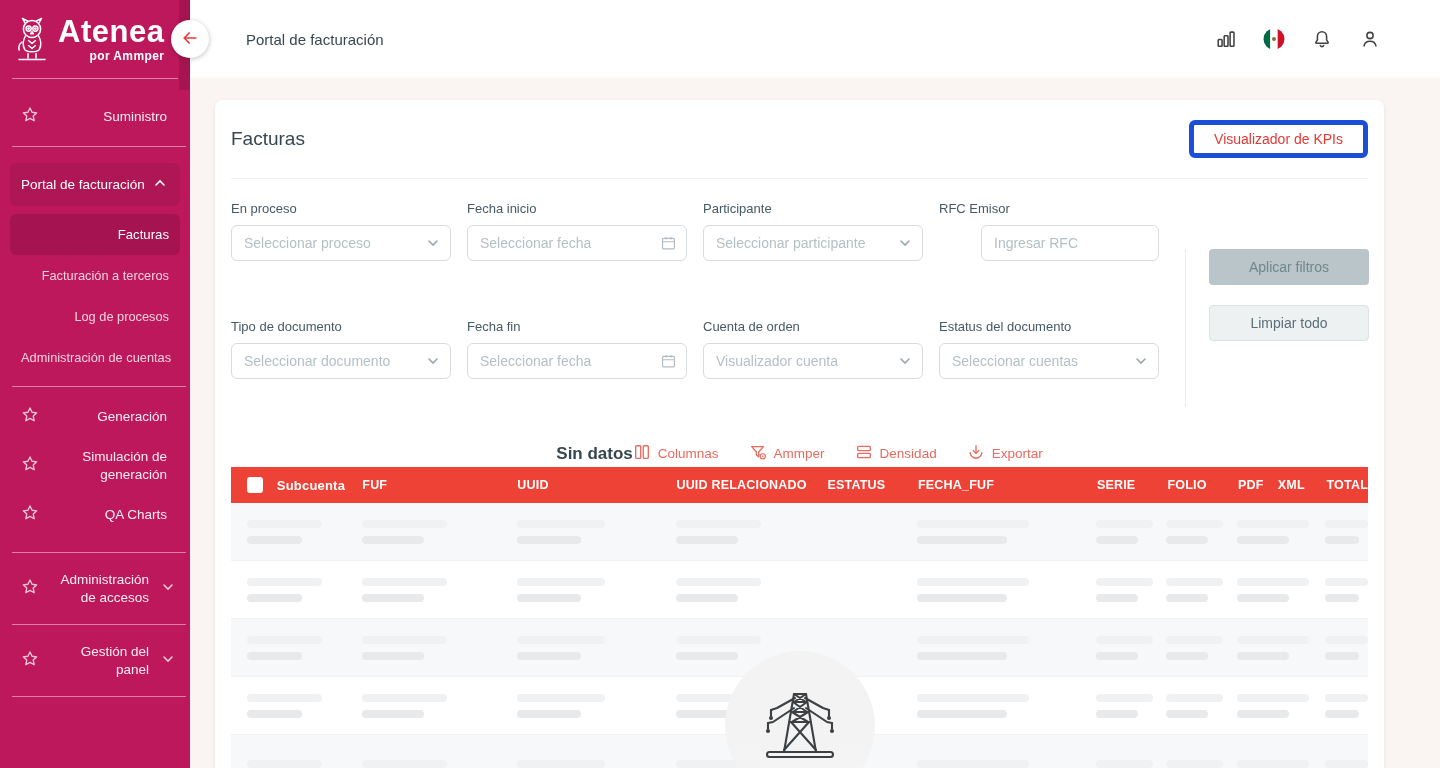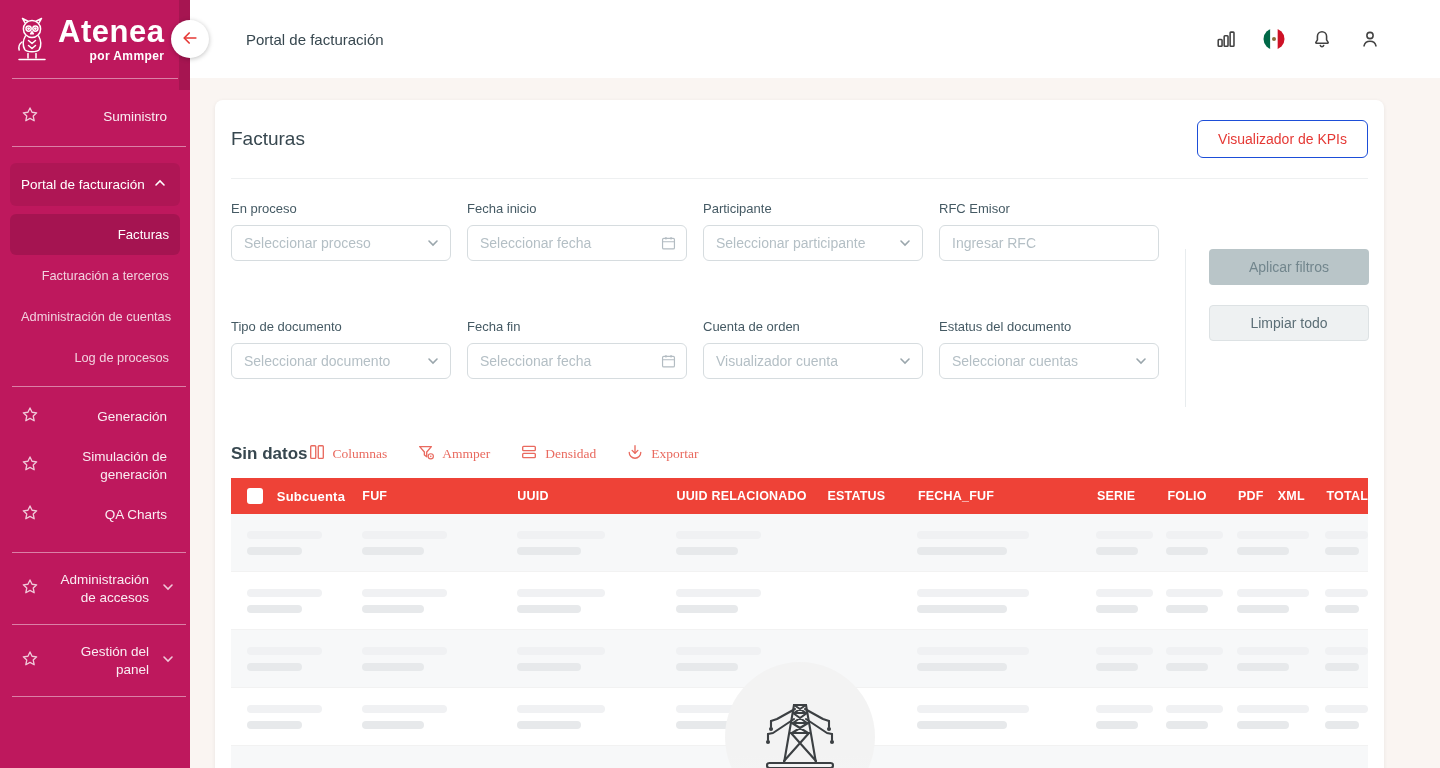--- a/index.html
+++ b/index.html
@@ -88,21 +88,21 @@
     box-shadow:0 1px 4px rgba(0,0,0,0.07);
     padding:0 16px; height:820px;
   }
   .card-head {
     display:flex; align-items:center; justify-content:space-between;
     padding:20px 0 20px 0;
     border-bottom:1px solid #eef0f1;
   }
   .card-title { font-size:19px; font-weight:500; color:#37474f; }
   .kpi-btn {
-    background:#fff; border:1px solid #1d4ed8; color:#e53935;
+    background:#fff; border:5px solid #1d4ed8; color:#e53935;
     font-size:14px; font-family:inherit;
     border-radius:6px; padding:0 20px; height:38px; cursor:pointer;
   }
 
   
   .filters-zone { display:flex; padding-top:22px; }
   .filters-grid {
     display:grid;
     grid-template-columns:repeat(4, 220px);
     column-gap:16px; row-gap:30px;
@@ -133,25 +133,25 @@
     width:160px; height:36px; border:none; border-radius:4px;
     background:#b9c5c8; color:#72868d; font-size:14px; font-family:inherit; cursor:pointer;
   }
   .clear-btn {
     width:160px; height:36px; border:1px solid #dde2e4; border-radius:4px;
     background:#eef1f2; color:#5b6e76; font-size:14px; font-family:inherit; cursor:pointer;
   }
 
   
   .table-head-row {
-    display:flex; align-items:center; justify-content:flex-start;
-    margin-top:36px; margin-bottom:13px;
+    display:flex; align-items:center; justify-content:center;
+    margin-top:36px; margin-bottom:3px;
   }
   .section-title { font-size:17px; font-weight:700; color:#37474f; }
-  .tt-toolbar { display:flex; align-items:center; gap:30px;font-family:Liberation Serif, serif; }
+  .tt-toolbar { display:flex; align-items:center; gap:30px; }
   .tt-btn {
     display:flex; align-items:center; gap:7px;
     background:none; border:none; cursor:pointer;
     color:#e96a5f; font-size:13.5px; font-family:inherit;
   }
 
   .grid-header {
     display:flex; align-items:center;
     height:36px; background:#ee4237; color:#fff;
   }
@@ -236,24 +236,24 @@
           </svg>
       </span>
     </div>
     <div class="s-sub active">
       <span>Facturas</span>
     </div>
     <div class="s-sub">
       <span>Facturación a terceros</span>
     </div>
     <div class="s-sub">
+      <span>Log de procesos</span>
+    </div>
+    <div class="s-sub">
       <span>Administración de cuentas</span>
-    </div>
-    <div class="s-sub">
-      <span>Log de procesos</span>
     </div>
     <div class="s-gap"></div>
     <div class="s-divider"></div>
     <div class="s-gap"></div>
 
     <div class="s-item">
       <span class="star">
         <svg width="20" height="20" viewBox="0 0 24 24" fill="none" stroke="rgba(255,255,255,0.85)" stroke-width="1.6" stroke-linejoin="round">
             <path d="M12 3.5l2.47 5.2 5.53.7-4.1 3.9 1.1 5.6-5-2.8-5 2.8 1.1-5.6-4.1-3.9 5.53-.7z"></path>
           </svg>
@@ -404,21 +404,21 @@
               <span>Seleccionar participante</span>
               <span class="f-suffix">
                 <svg width="16" height="16" viewBox="0 0 16 16" fill="none" stroke="#9aa6ac" stroke-width="1.6" stroke-linecap="round">
                     <path d="M4 6l4 4 4-4"></path>
                   </svg>
               </span>
             </div>
           </div>
           <div>
             <div class="f-label">RFC Emisor</div>
-            <div class="f-field" style="padding-right:12px;">
+            <div class="f-field" style="padding-right:12px;margin-left:42px;">
               <input type="text" placeholder="Ingresar RFC" style="">
             </div>
           </div>
           <div>
             <div class="f-label">Tipo de documento</div>
             <div class="f-field">
               <span>Seleccionar documento</span>
               <span class="f-suffix">
                 <svg width="16" height="16" viewBox="0 0 16 16" fill="none" stroke="#9aa6ac" stroke-width="1.6" stroke-linecap="round">
                     <path d="M4 6l4 4 4-4"></path>

